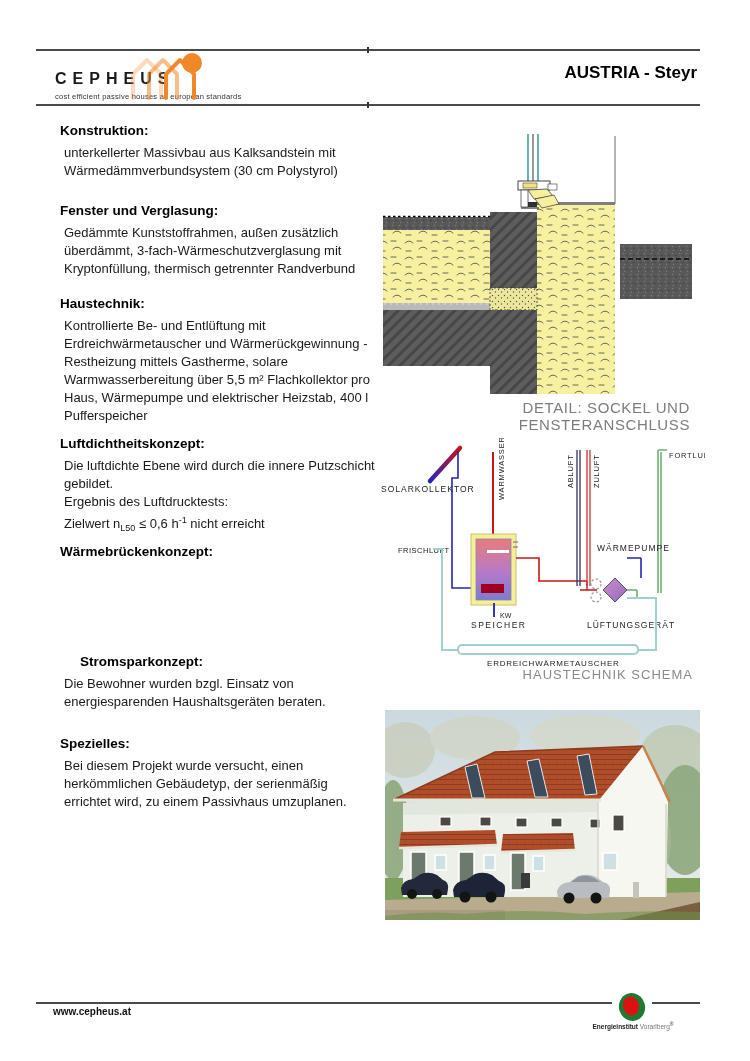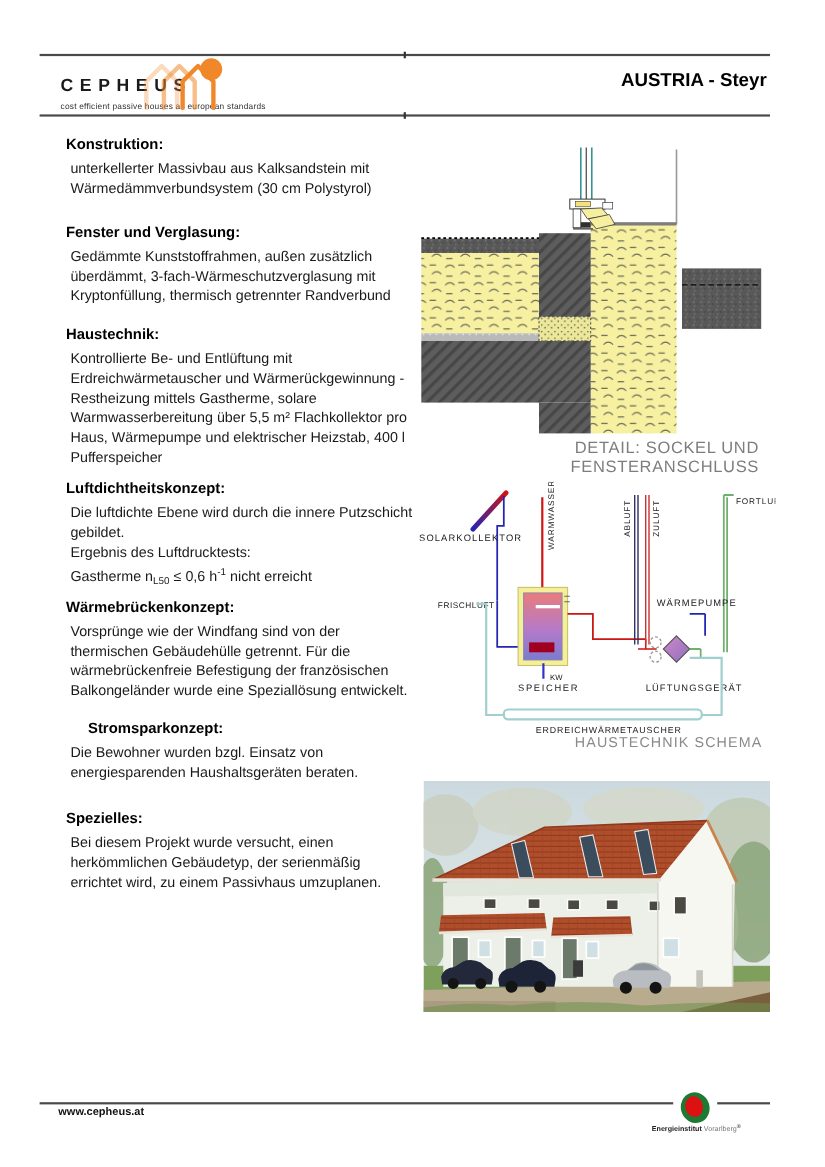--- a/index.html
+++ b/index.html
@@ -49,24 +49,23 @@
 
   <div class="abs sec-h" style="left:60px;top:203px;">Fenster und Verglasung:</div>
   <div class="abs sec-b" style="left:64px;top:224px;">Gedämmte Kunststoffrahmen, außen zusätzlich überdämmt, 3-fach-Wärmeschutzverglasung mit Kryptonfüllung, thermisch getrennter Randverbund</div>
 
   <div class="abs sec-h" style="left:60px;top:296px;text-align:center;">Haustechnik:</div>
   <div class="abs sec-b" style="left:64px;top:317px;">Kontrollierte Be- und Entlüftung mit Erdreichwärmetauscher und Wärmerückgewinnung - Restheizung mittels Gastherme, solare Warmwasserbereitung über 5,5 m² Flachkollektor pro Haus, Wärmepumpe und elektrischer Heizstab, 400 l Pufferspeicher</div>
 
   <div class="abs sec-h" style="left:60px;top:436px;">Luftdichtheitskonzept:</div>
   <div class="abs sec-b" style="left:64px;top:457px;">Die luftdichte Ebene wird durch die innere Putzschicht gebildet.
 Ergebnis des Luftdrucktests:</div>
-  <div class="abs sec-b" style="left:64px;top:511px;"><span>Gastherme n</span><sub class="f">L50</sub><span> ≤ 0,6 h</span><sup class="f">-1</sup><span> nicht erreicht</span></div>
+  <div class="abs sec-b" style="left:64px;top:511px;"><span>Zielwert n</span><sub class="f">L50</sub><span> ≤ 0,6 h</span><sup class="f">-1</sup><span> nicht erreicht</span></div>
 
   <div class="abs sec-h" style="left:60px;top:544px;">Wärmebrückenkonzept:</div>
-  <div class="abs sec-b" style="left:64px;top:565px;">Vorsprünge wie der Windfang sind von der thermischen Gebäudehülle getrennt. Für die wärmebrückenfreie Befestigung der französischen Balkongeländer wurde eine Speziallösung entwickelt.</div>
 
   <div class="abs sec-h" style="left:60px;top:654px;margin-left:20px;">Stromsparkonzept:</div>
   <div class="abs sec-b" style="left:64px;top:675px;">Die Bewohner wurden bzgl. Einsatz von energiesparenden Haushaltsgeräten beraten.</div>
 
   <div class="abs sec-h" style="left:60px;top:736px;">Spezielles:</div>
   <div class="abs sec-b" style="left:64px;top:757px;">Bei diesem Projekt wurde versucht, einen herkömmlichen Gebäudetyp, der serienmäßig errichtet wird, zu einem Passivhaus umzuplanen.</div>
 
   <svg class="abs" style="left:377px;top:126px;" width="330" height="270" viewBox="0 0 330 270">
     <defs>
       <pattern id="p-hatch" width="8" height="8" patternUnits="userSpaceOnUse" patternTransform="rotate(45)">

